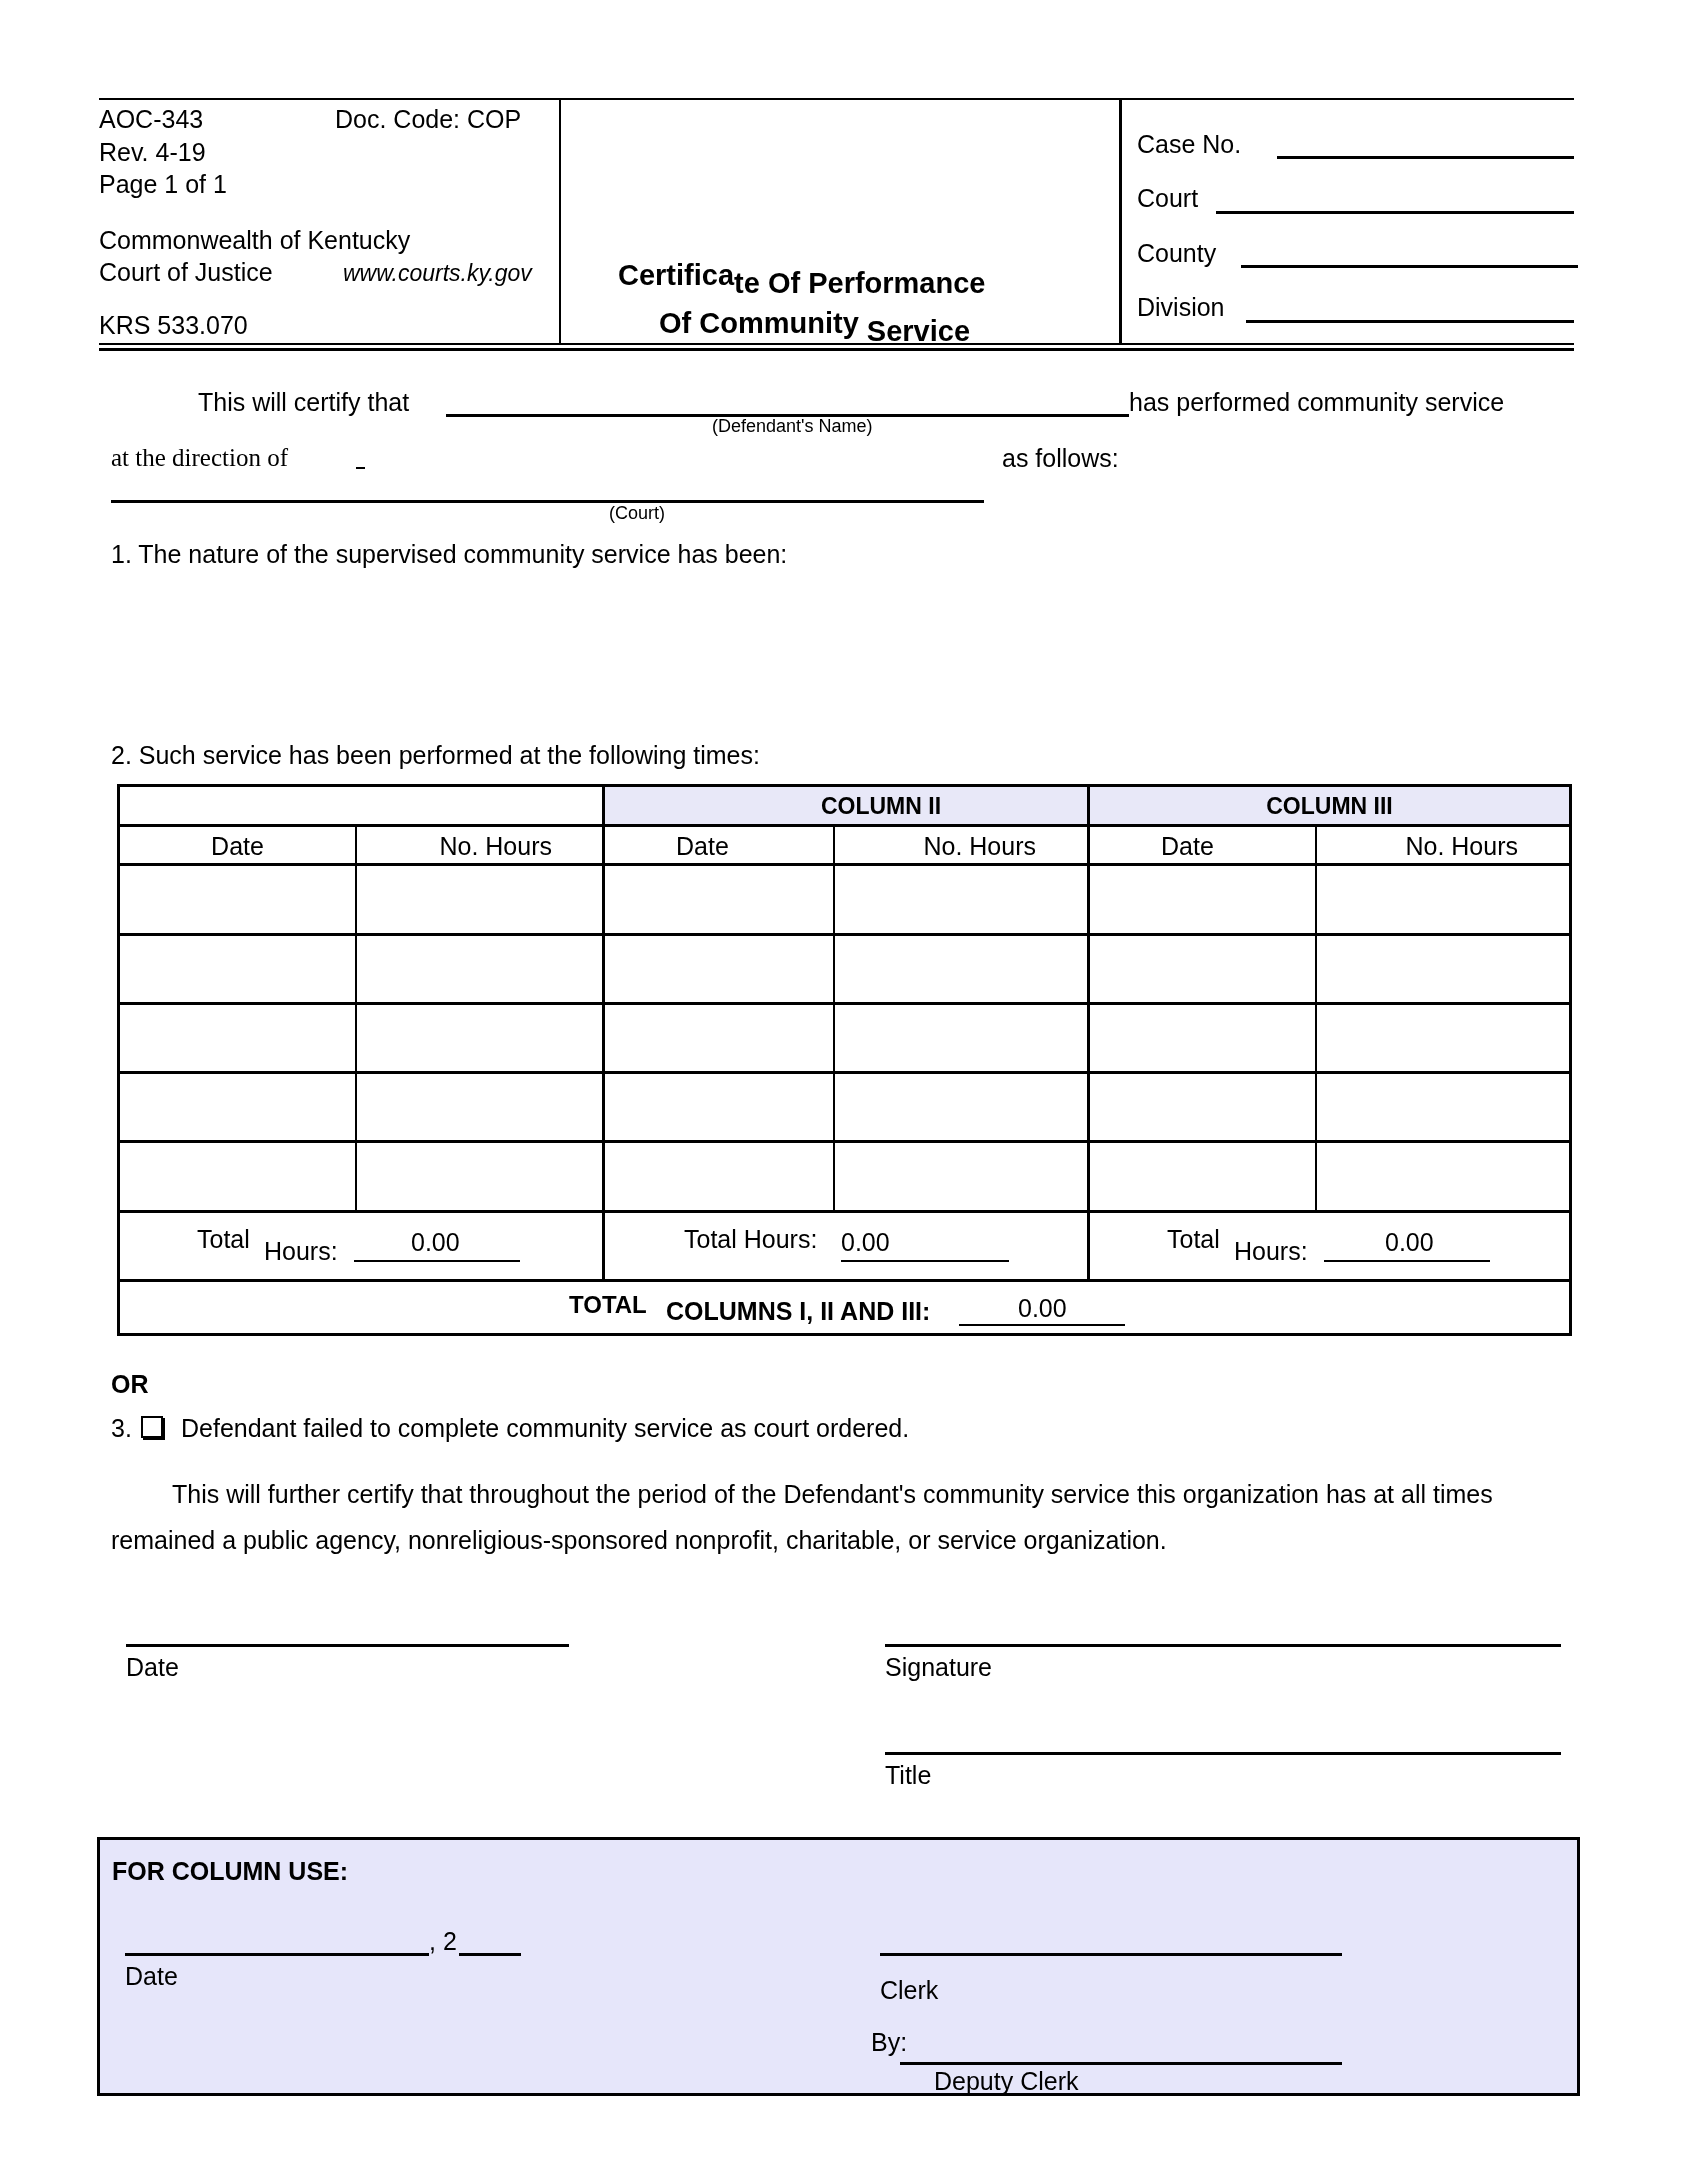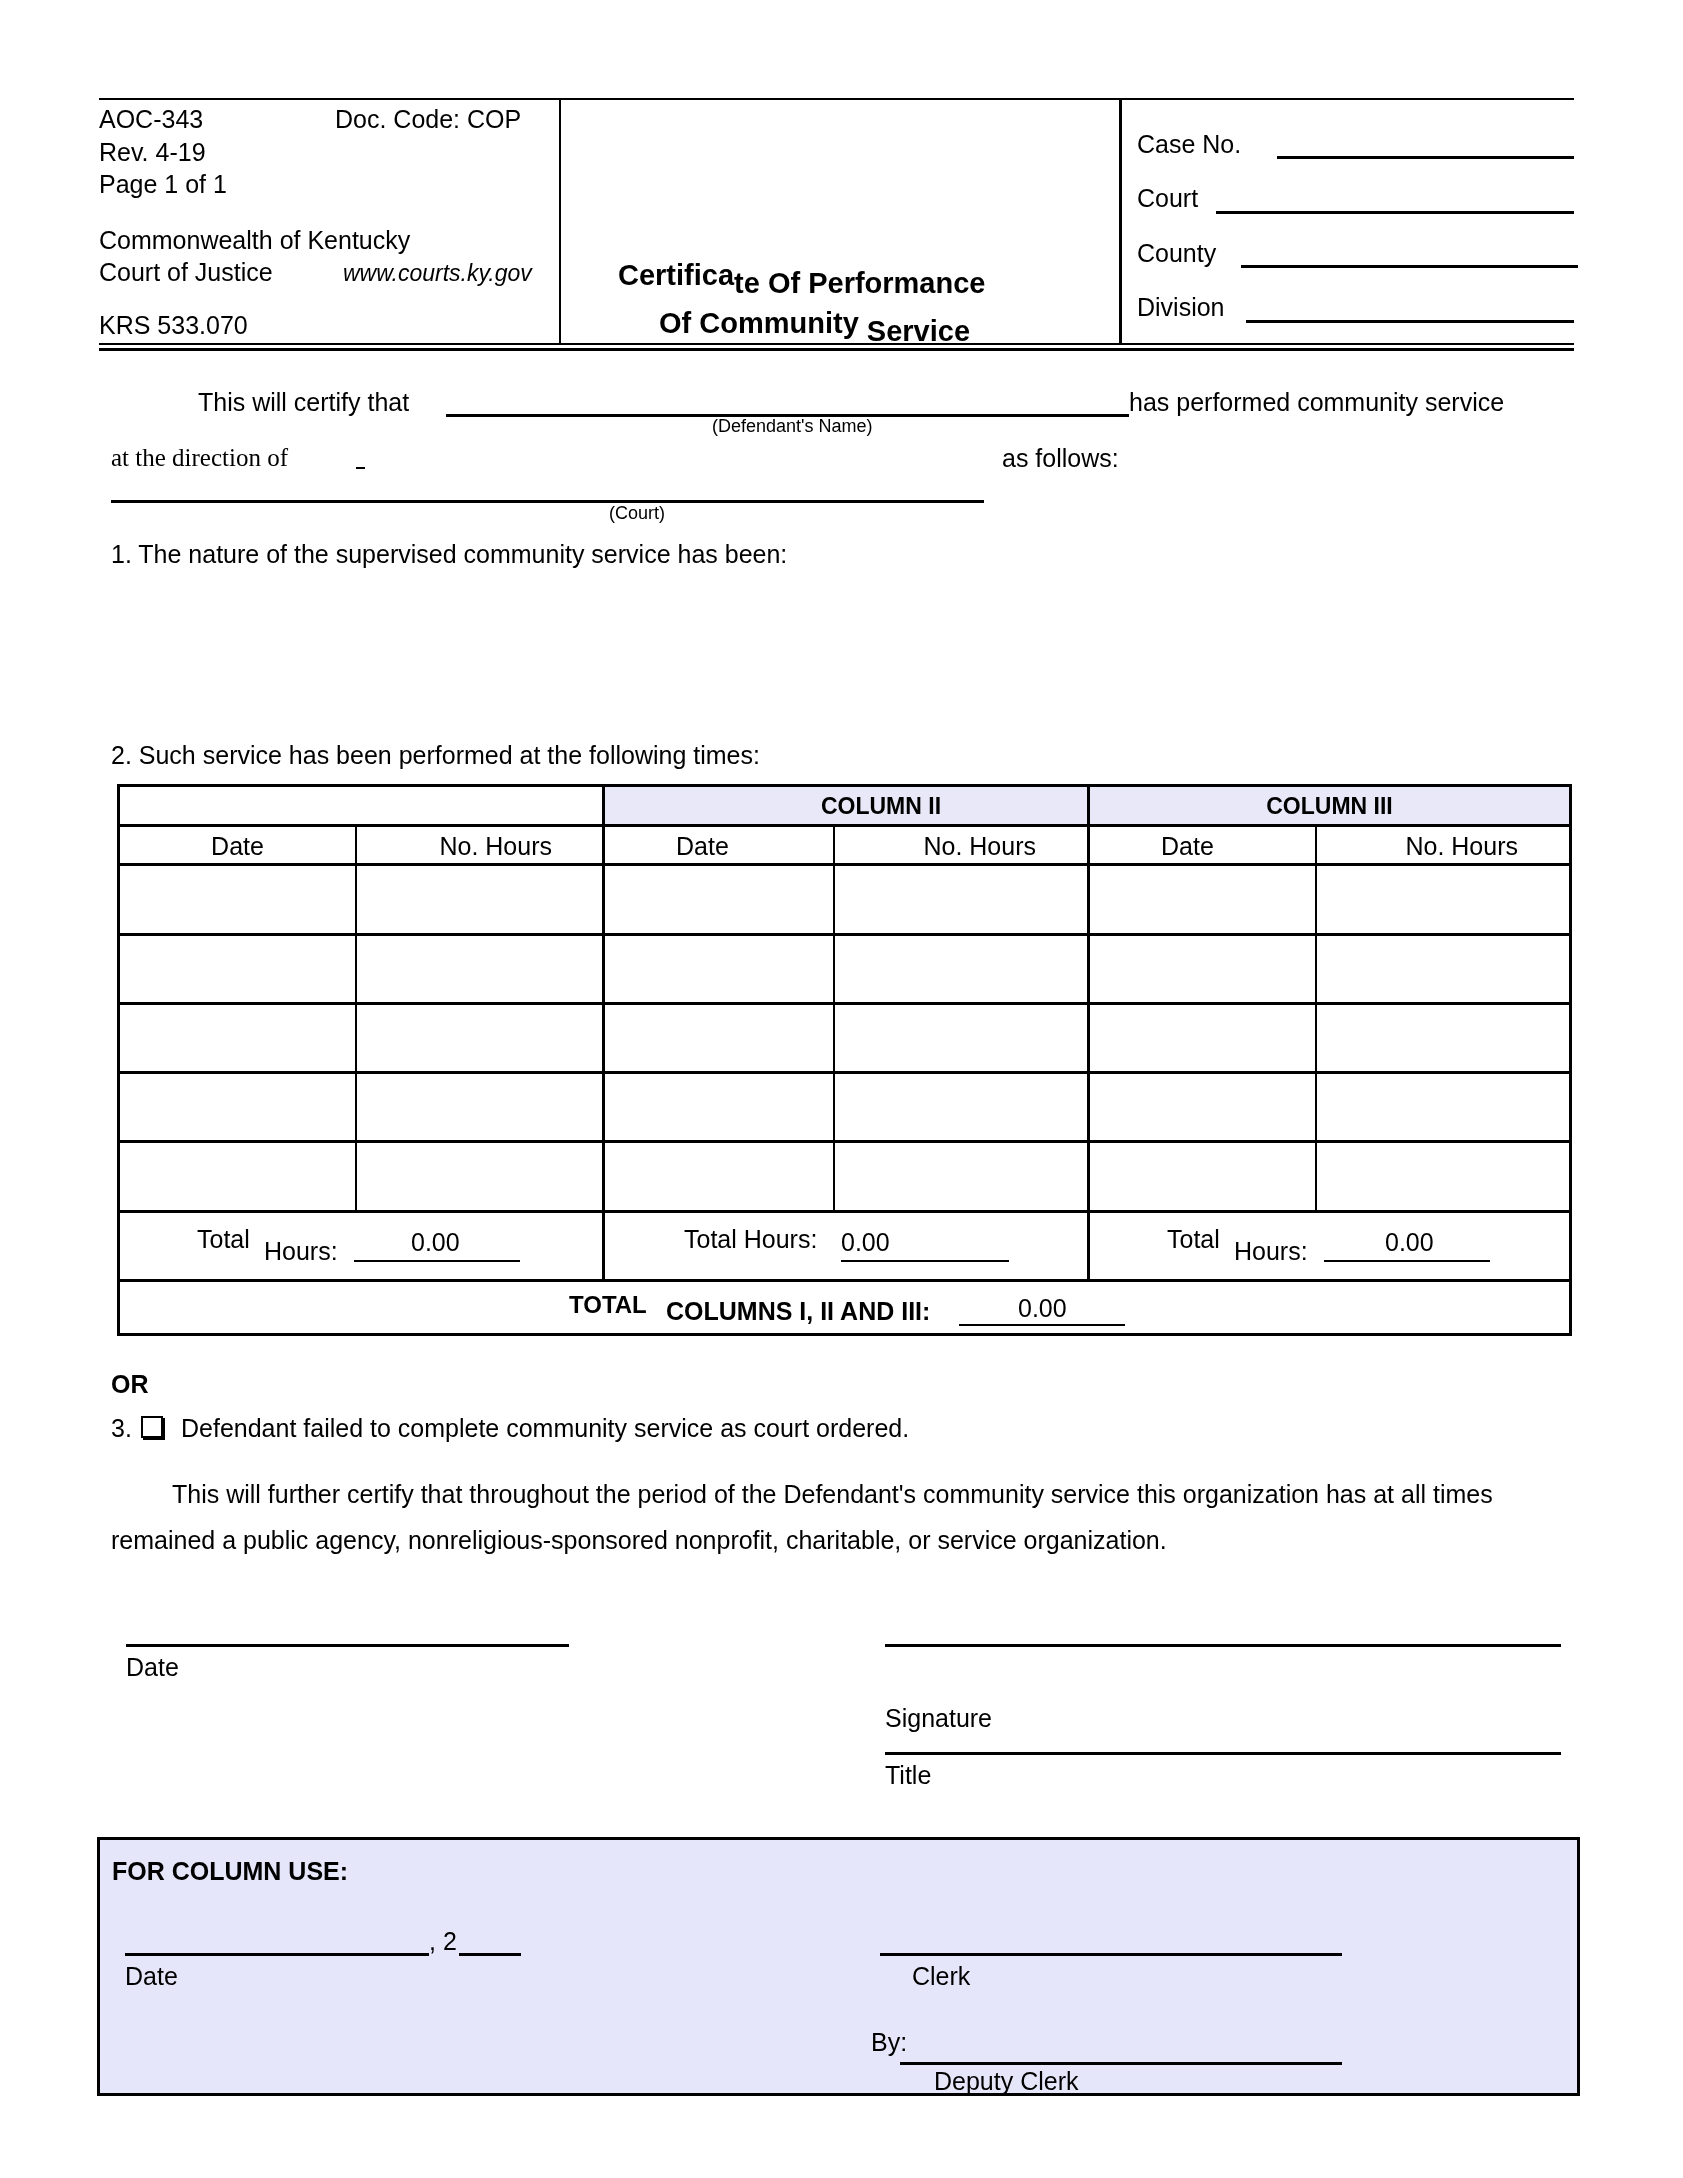--- a/index.html
+++ b/index.html
@@ -187,33 +187,33 @@
 <div class="abs t24" style="left:111px; top:1414px;">3.</div>
 <div class="checkbox" style="left:141px; top:1416px;"></div>
 <div class="abs t24" style="left:181px; top:1414px;">Defendant failed to complete community service as court ordered.</div>
 
 <div class="abs" style="left:111px; top:1471px; width:1455px; font-size:25px; line-height:46px; text-indent:61px;">This will further certify that throughout the period of the Defendant's community service this organization has at all times remained a public agency, nonreligious-sponsored nonprofit, charitable, or service organization.</div>
 
 <div class="line" style="left:126px; top:1644px; width:443px; height:3px;"></div>
 <div class="abs t24" style="left:126px; top:1653px;">Date</div>
 
 <div class="line" style="left:885px; top:1644px; width:676px; height:3px;"></div>
-<div class="abs t24" style="left:885px; top:1704px;">Signature</div>
+<div class="abs t24" style="left:885px; top:1653px;">Signature</div>
 
 <div class="line" style="left:885px; top:1752px; width:676px; height:3px;"></div>
 <div class="abs t24" style="left:885px; top:1761px;">Title</div>
 
 <div class="court-box">
   <div class="abs bold" style="left:12px; top:17px; font-size:25px; line-height:28px; white-space:nowrap;">FOR COLUMN  USE:</div>
 
   <div class="abs" style="left:25px; top:113px; width:304px; height:3px; background:#000;"></div>
   <div class="abs t24" style="left:329px; top:87px;">,  2</div>
   <div class="abs" style="left:359px; top:113px; width:62px; height:3px; background:#000;"></div>
   <div class="abs t24" style="left:25px; top:122px;">Date</div>
 
   <div class="abs" style="left:780px; top:113px; width:462px; height:3px; background:#000;"></div>
-  <div class="abs t24" style="left:780px; top:122px;margin-left:32px;">Clerk</div>
+  <div class="abs t24" style="left:780px; top:136px;">Clerk</div>
 
   <div class="abs t24" style="left:771px; top:188px;">By:</div>
   <div class="abs" style="left:800px; top:222px; width:442px; height:3px; background:#000;"></div>
   <div class="abs t24" style="left:834px; top:227px;">Deputy Clerk</div>
 </div>
 
 
 </body></html>

